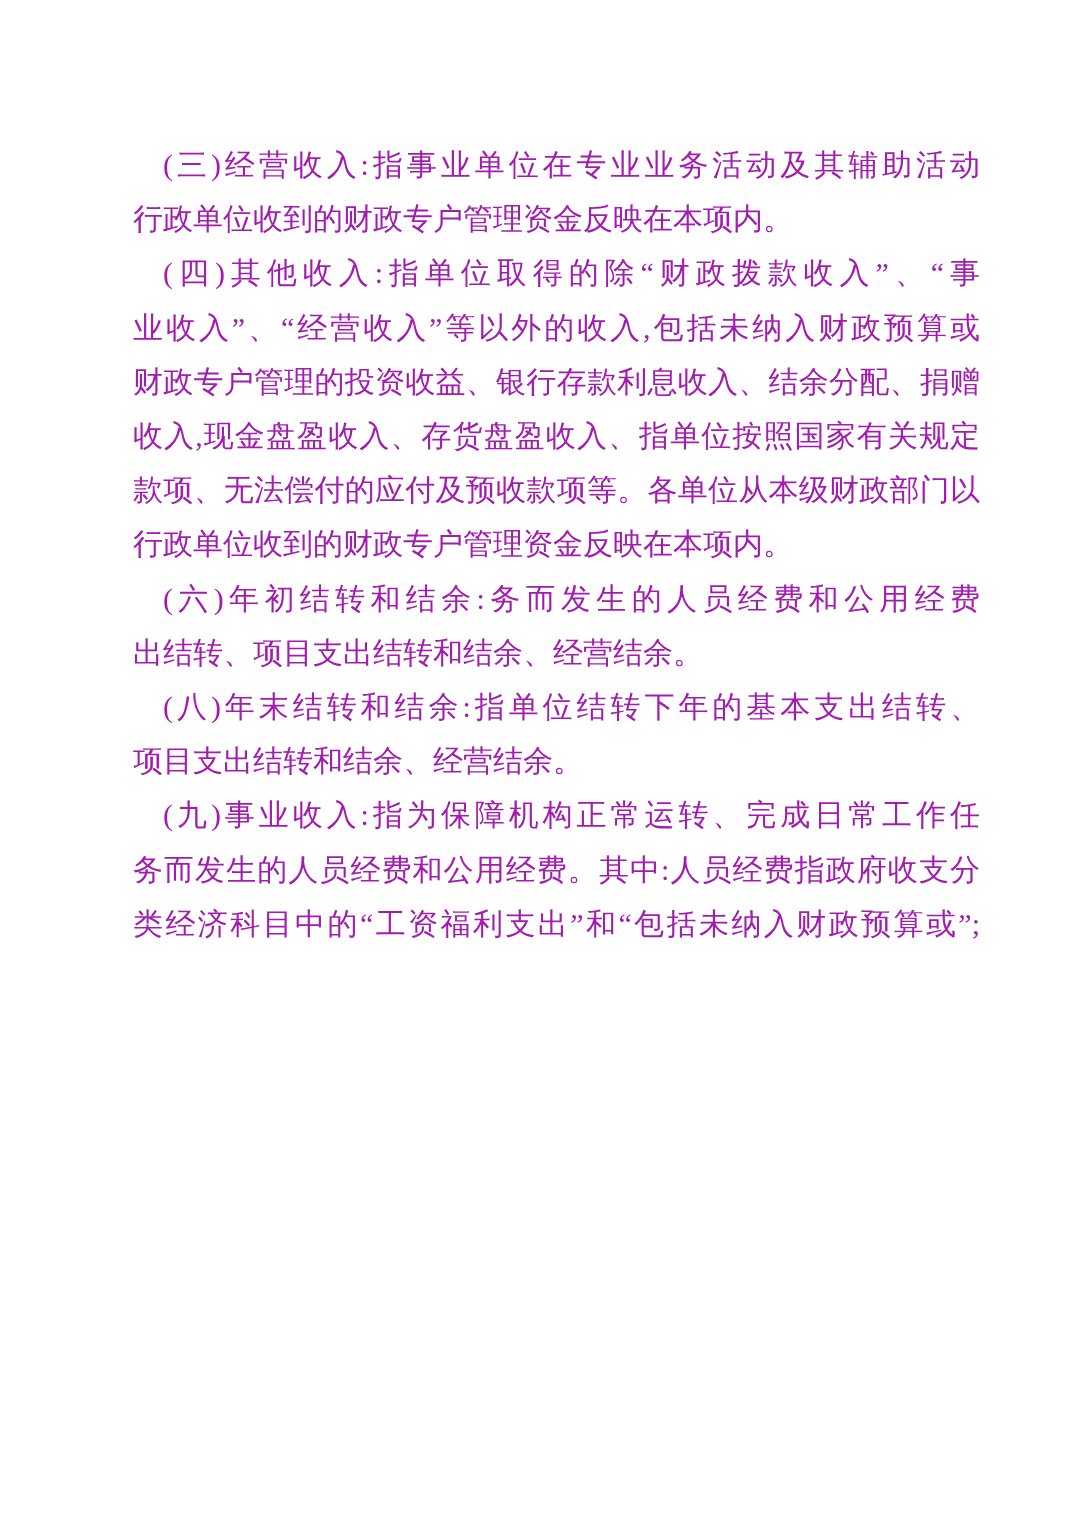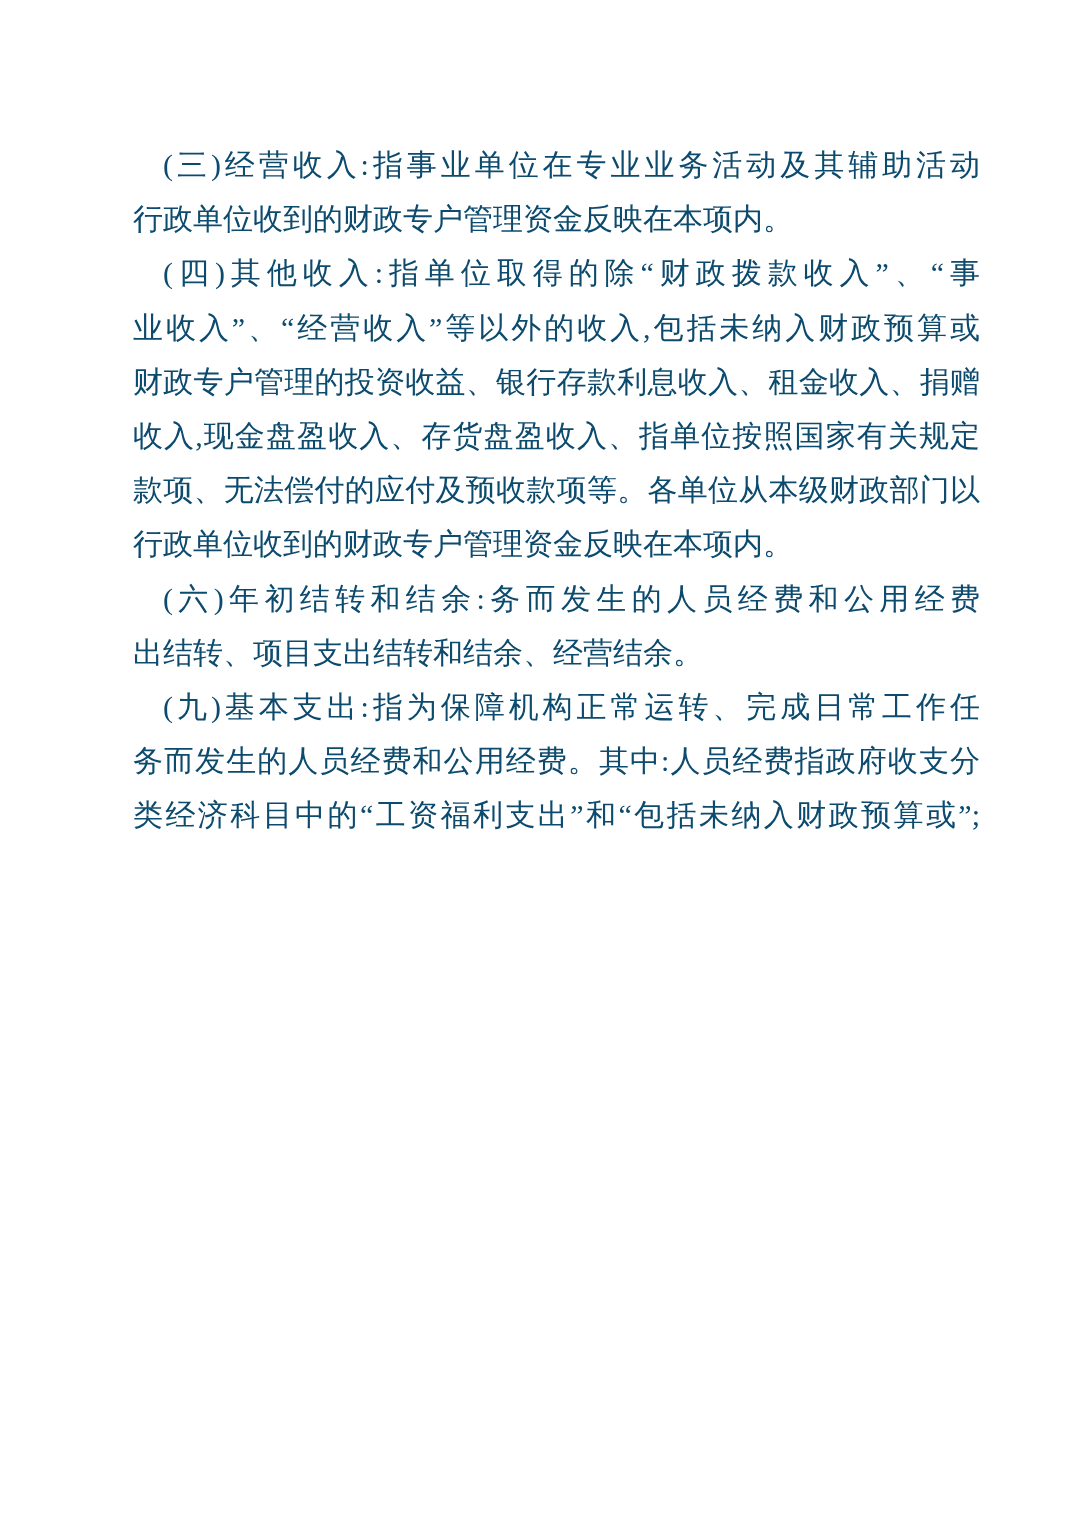--- a/index.html
+++ b/index.html
@@ -37,38 +37,40 @@
   }
   
   .line.first {
     text-indent: 1em;
   }
 </style>
 </head>
 <body>
 
 <div class="page">
-  <div class="doc-body" style="color: #0c4a6e;">
+  <div class="doc-body" style="color: #a21caf;">
       <div class="para">
         <div class="line first just">(三)经营收入:指事业单位在专业业务活动及其辅助活动</div>
         <div class="line">行政单位收到的财政专户管理资金反映在本项内。</div>
       </div>
       <div class="para">
         <div class="line first just">(四)其他收入:指单位取得的除“财政拨款收入”、“事</div>
         <div class="line just">业收入”、“经营收入”等以外的收入,包括未纳入财政预算或</div>
-        <div class="line just">财政专户管理的投资收益、银行存款利息收入、租金收入、捐赠</div>
+        <div class="line just">财政专户管理的投资收益、银行存款利息收入、结余分配、捐赠</div>
         <div class="line just">收入,现金盘盈收入、存货盘盈收入、指单位按照国家有关规定</div>
         <div class="line just">款项、无法偿付的应付及预收款项等。各单位从本级财政部门以</div>
         <div class="line">行政单位收到的财政专户管理资金反映在本项内。</div>
       </div>
       <div class="para">
         <div class="line first just">(六)年初结转和结余:务而发生的人员经费和公用经费</div>
         <div class="line">出结转、项目支出结转和结余、经营结余。</div>
       </div>
       <div class="para">
+        <div class="line first just">(八)年末结转和结余:指单位结转下年的基本支出结转、</div>
+        <div class="line">项目支出结转和结余、经营结余。</div>
       </div>
       <div class="para">
-        <div class="line first just">(九)基本支出:指为保障机构正常运转、完成日常工作任</div>
+        <div class="line first just">(九)事业收入:指为保障机构正常运转、完成日常工作任</div>
         <div class="line just">务而发生的人员经费和公用经费。其中:人员经费指政府收支分</div>
         <div class="line just">类经济科目中的“工资福利支出”和“包括未纳入财政预算或”;</div>
       </div>
     </div>
 </div>
 
 </body></html>

